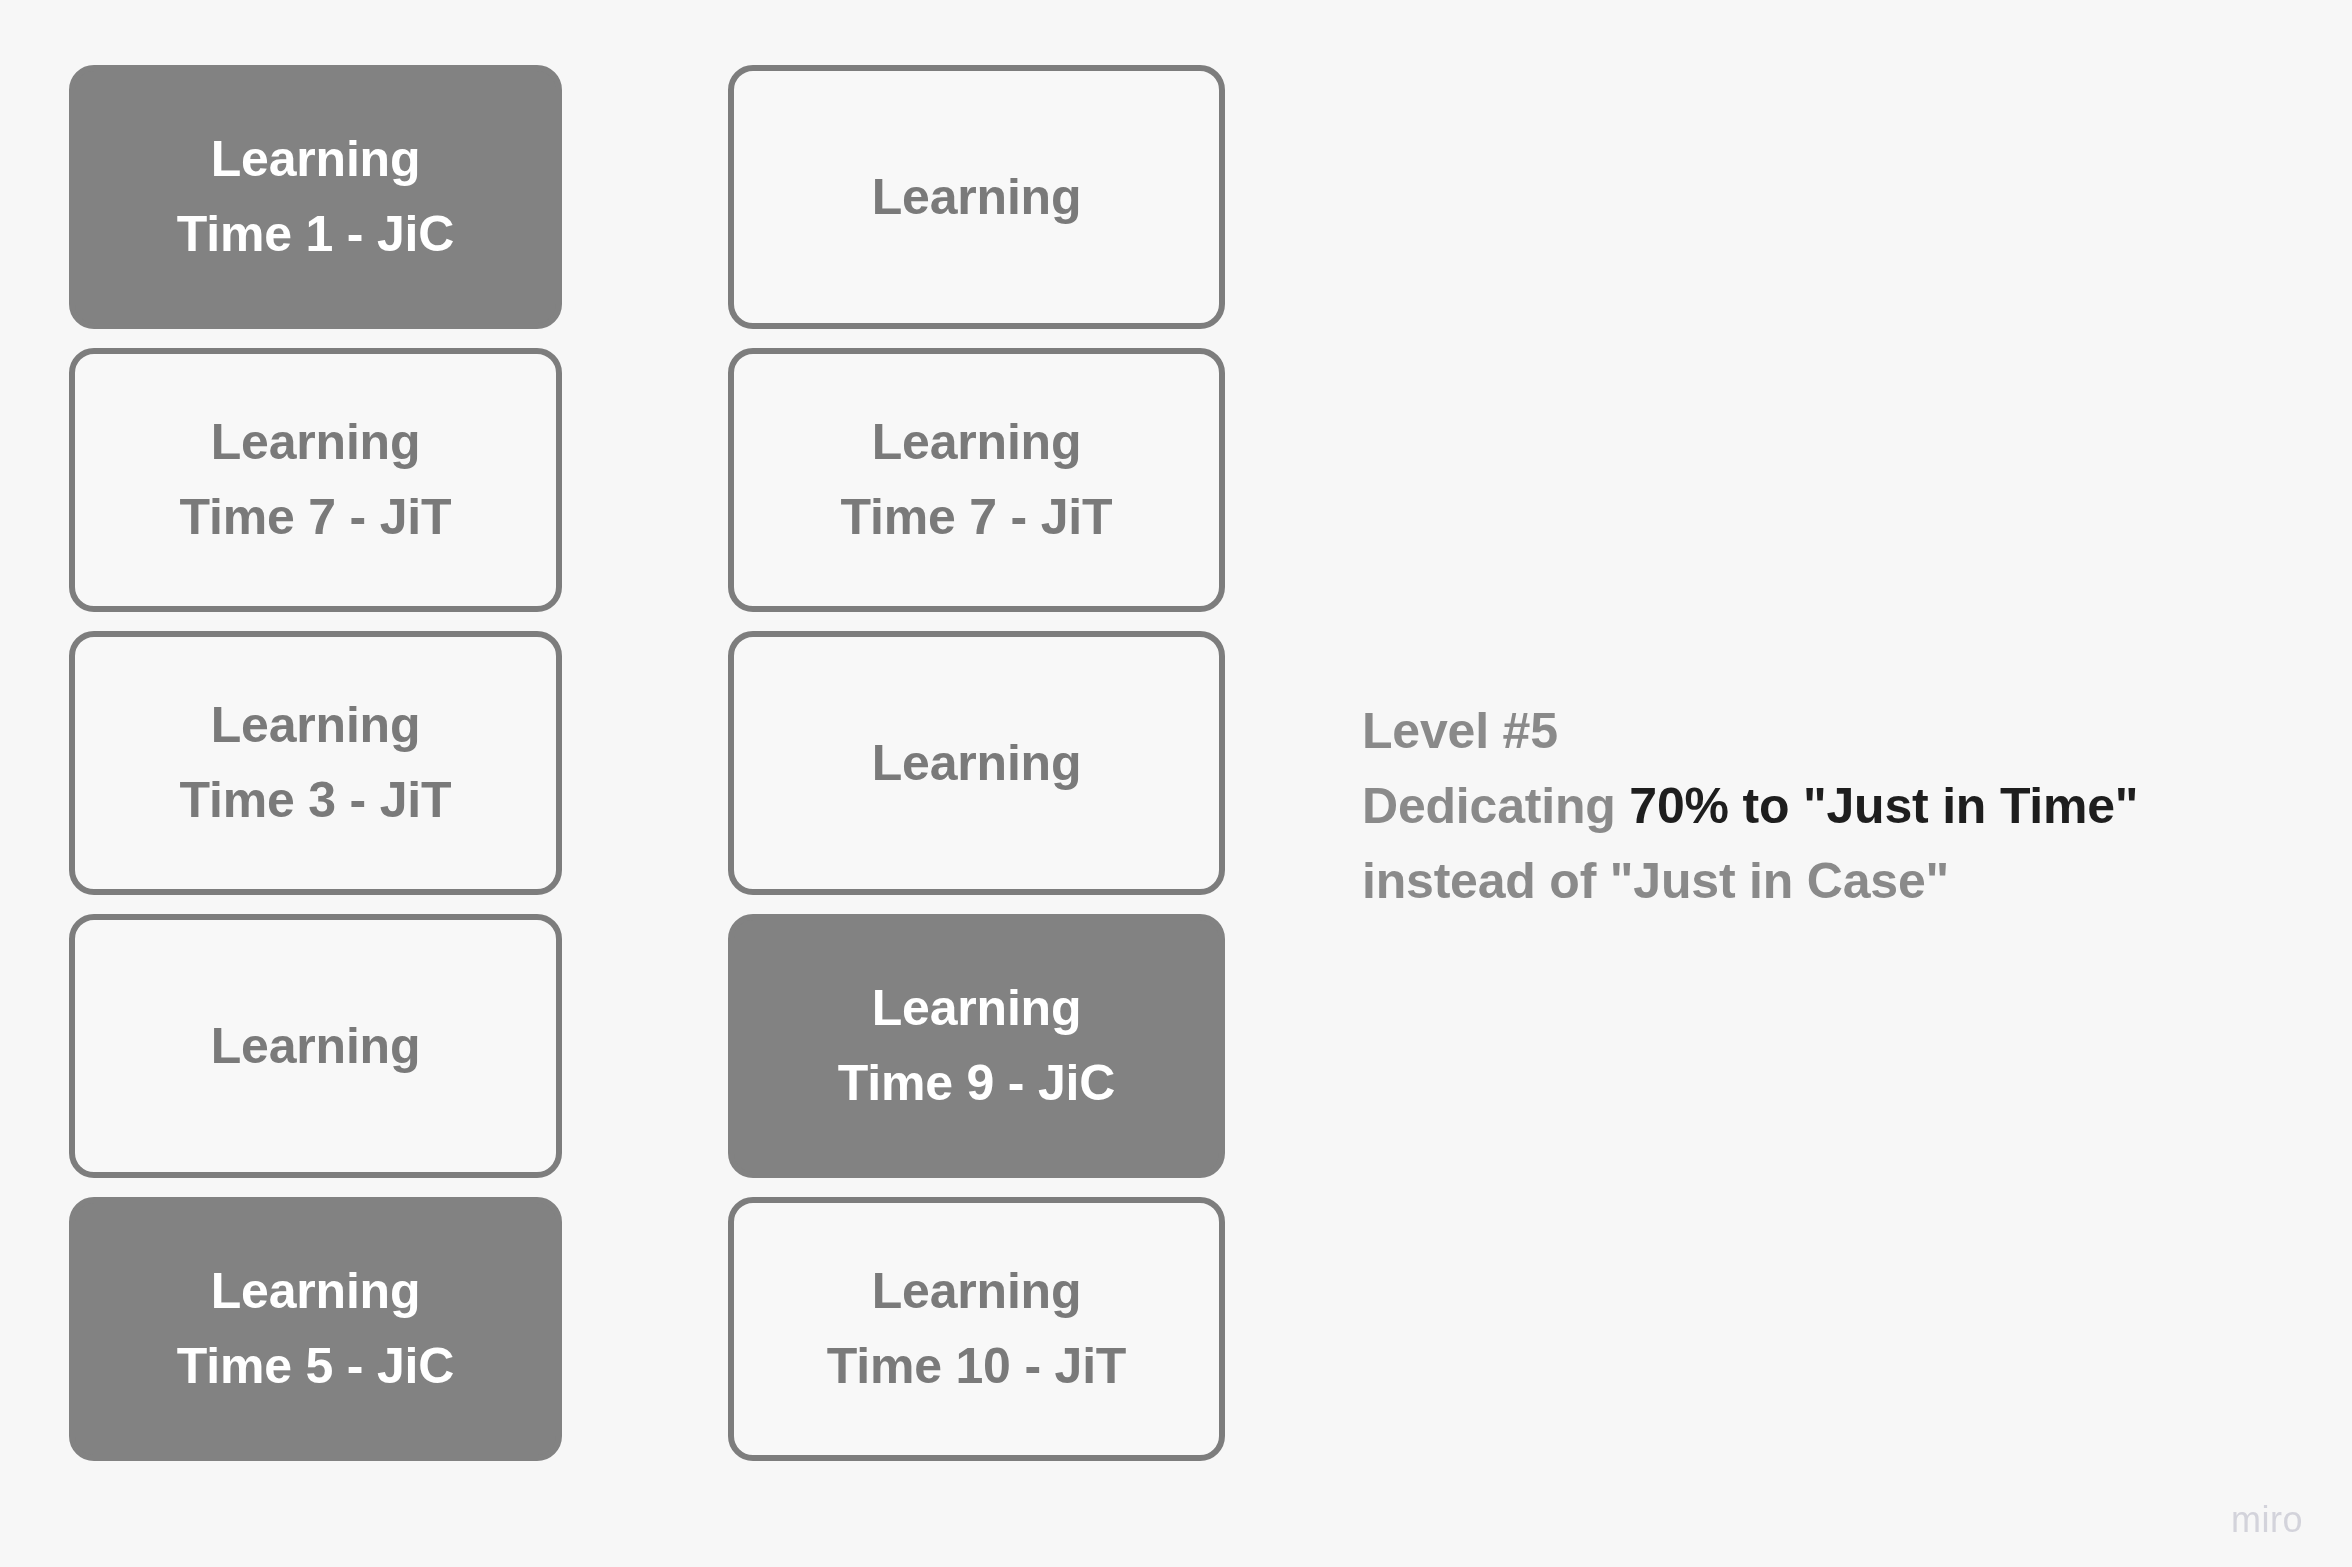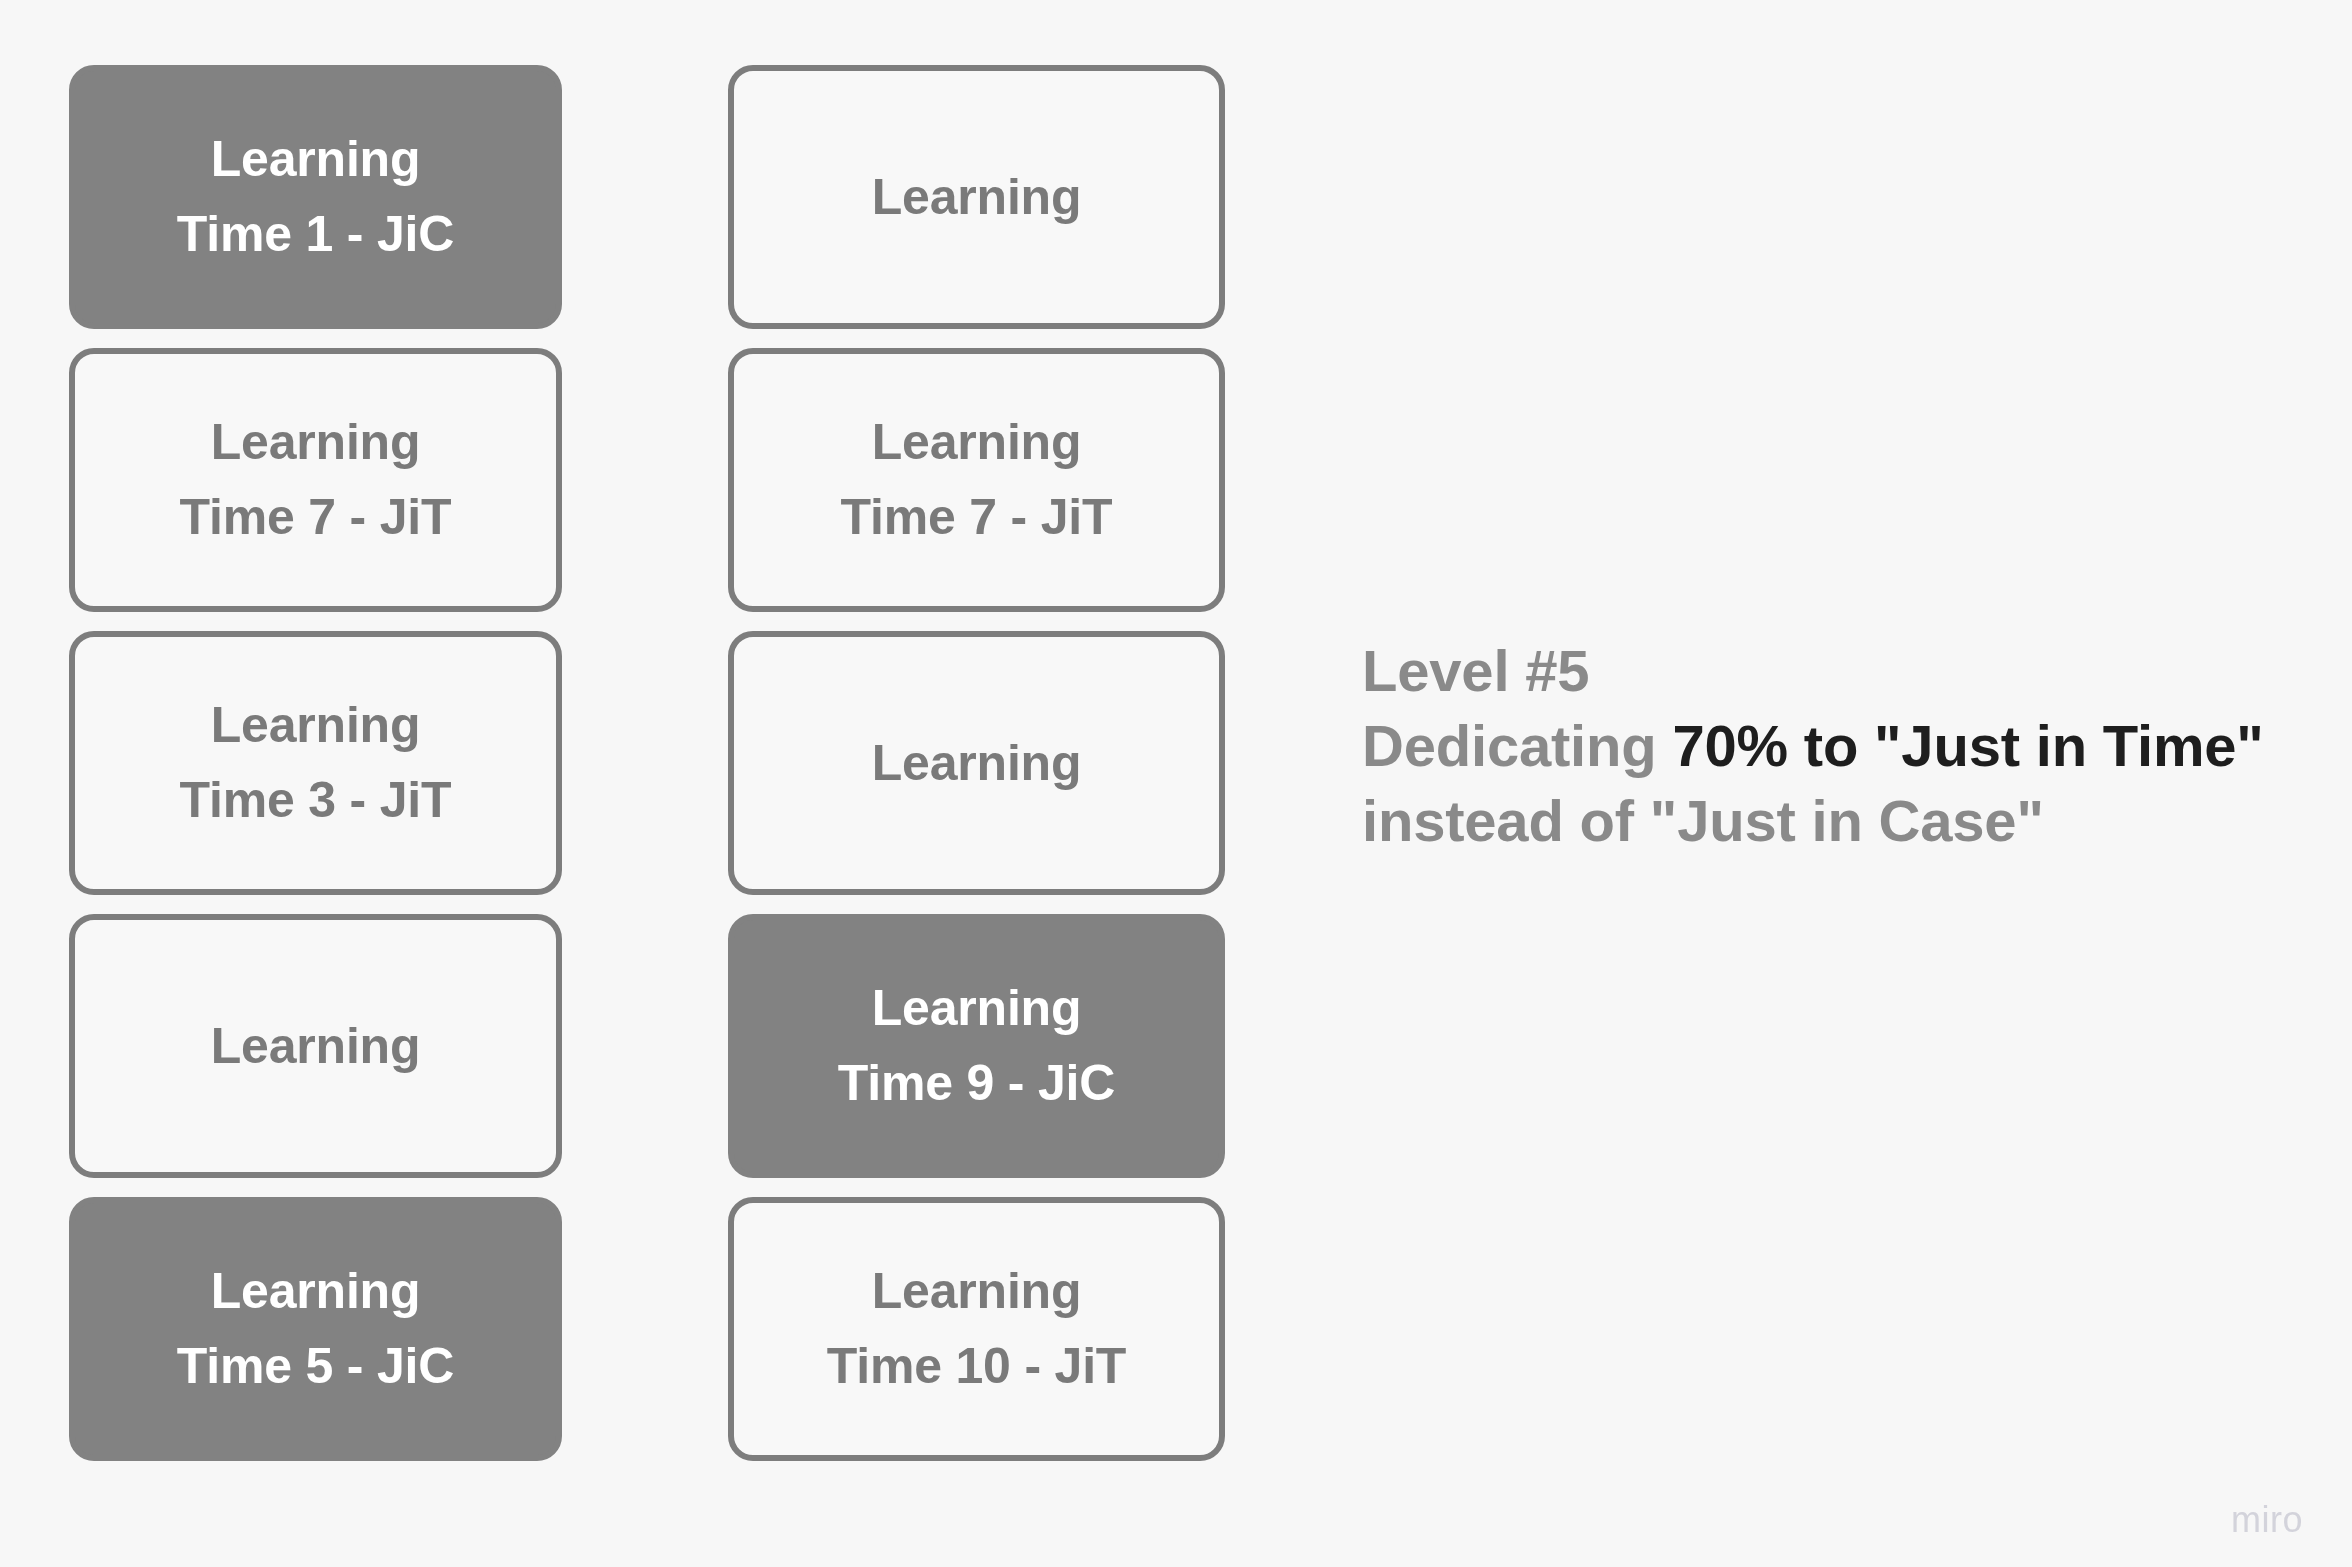--- a/index.html
+++ b/index.html
@@ -60,23 +60,23 @@
   .card.filled {
     background: #828282;
     border: 6.7px solid #828282;
     color: #ffffff;
   }
 
   
   #annotation {
     position: absolute;
     left: 1362px;
-    top: 633px;
+    top: 694px;
     width: 961px;
-    font-size: 58px;
+    font-size: 50px;
     line-height: 75px;
     font-weight: bold;
     color: #8a8a8a;
     letter-spacing: -0.2px;
     user-select: none;
   }
   #annotation .emph {
     color: #1e1e1e;
     font-weight: bold;
   }

